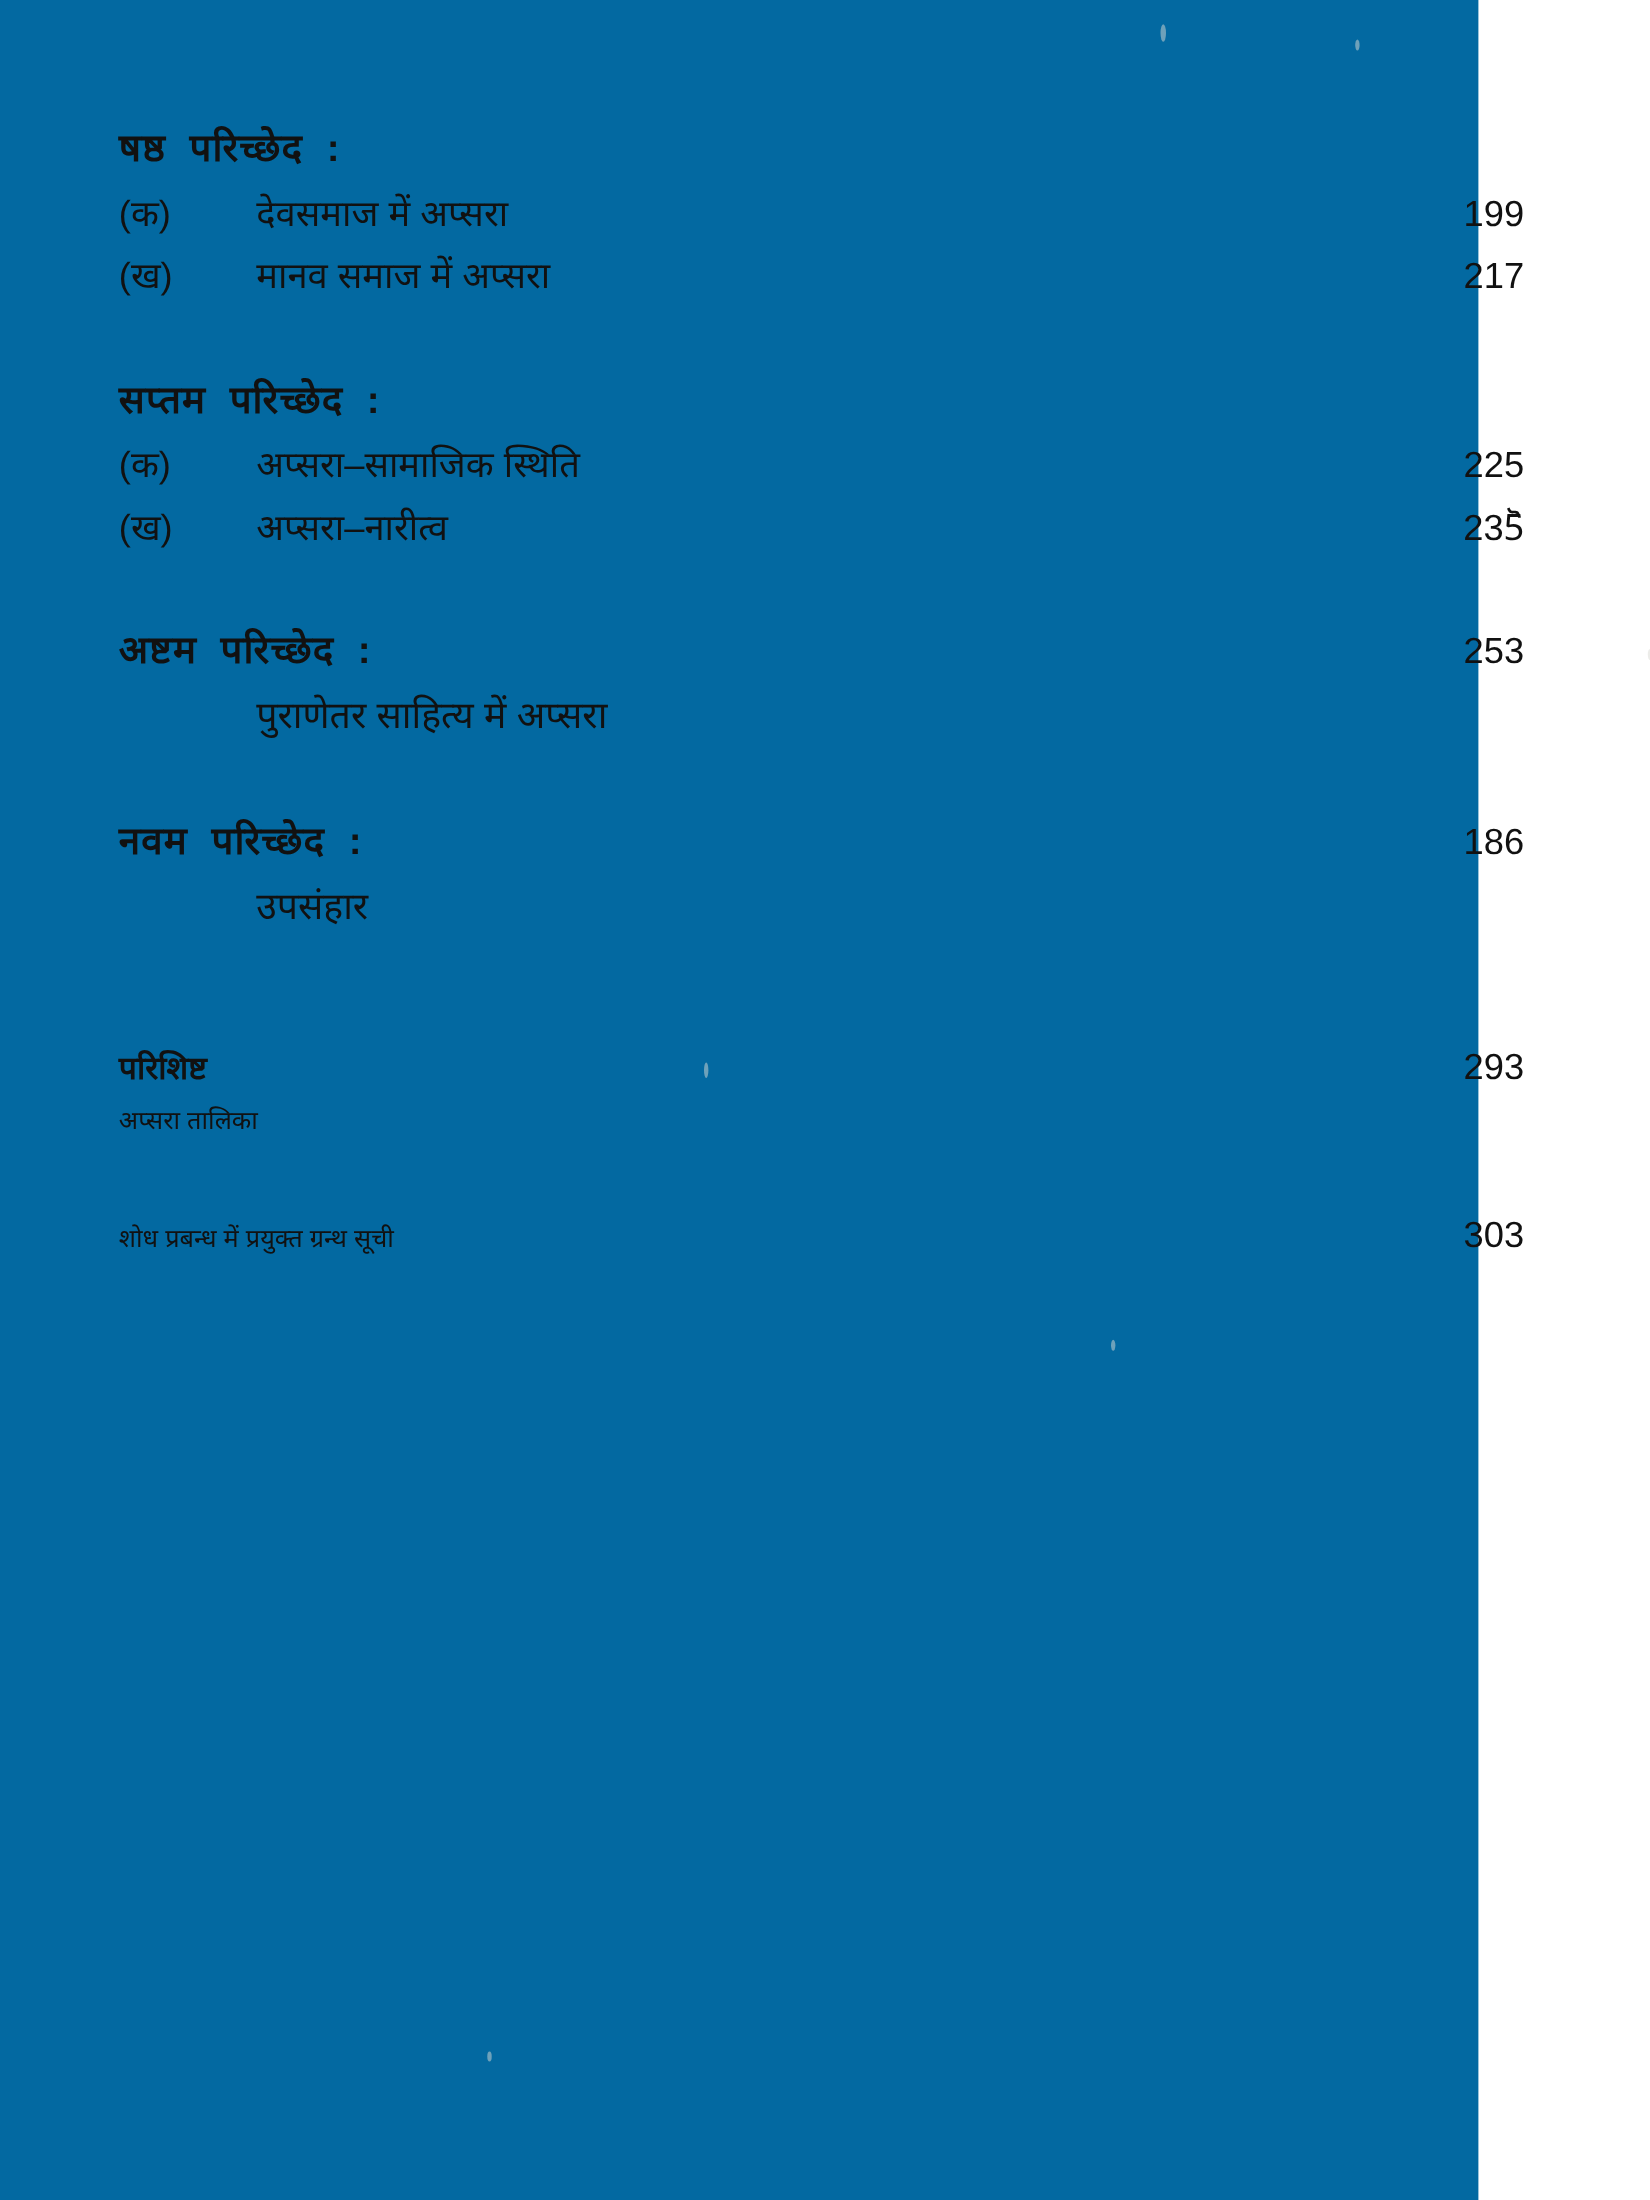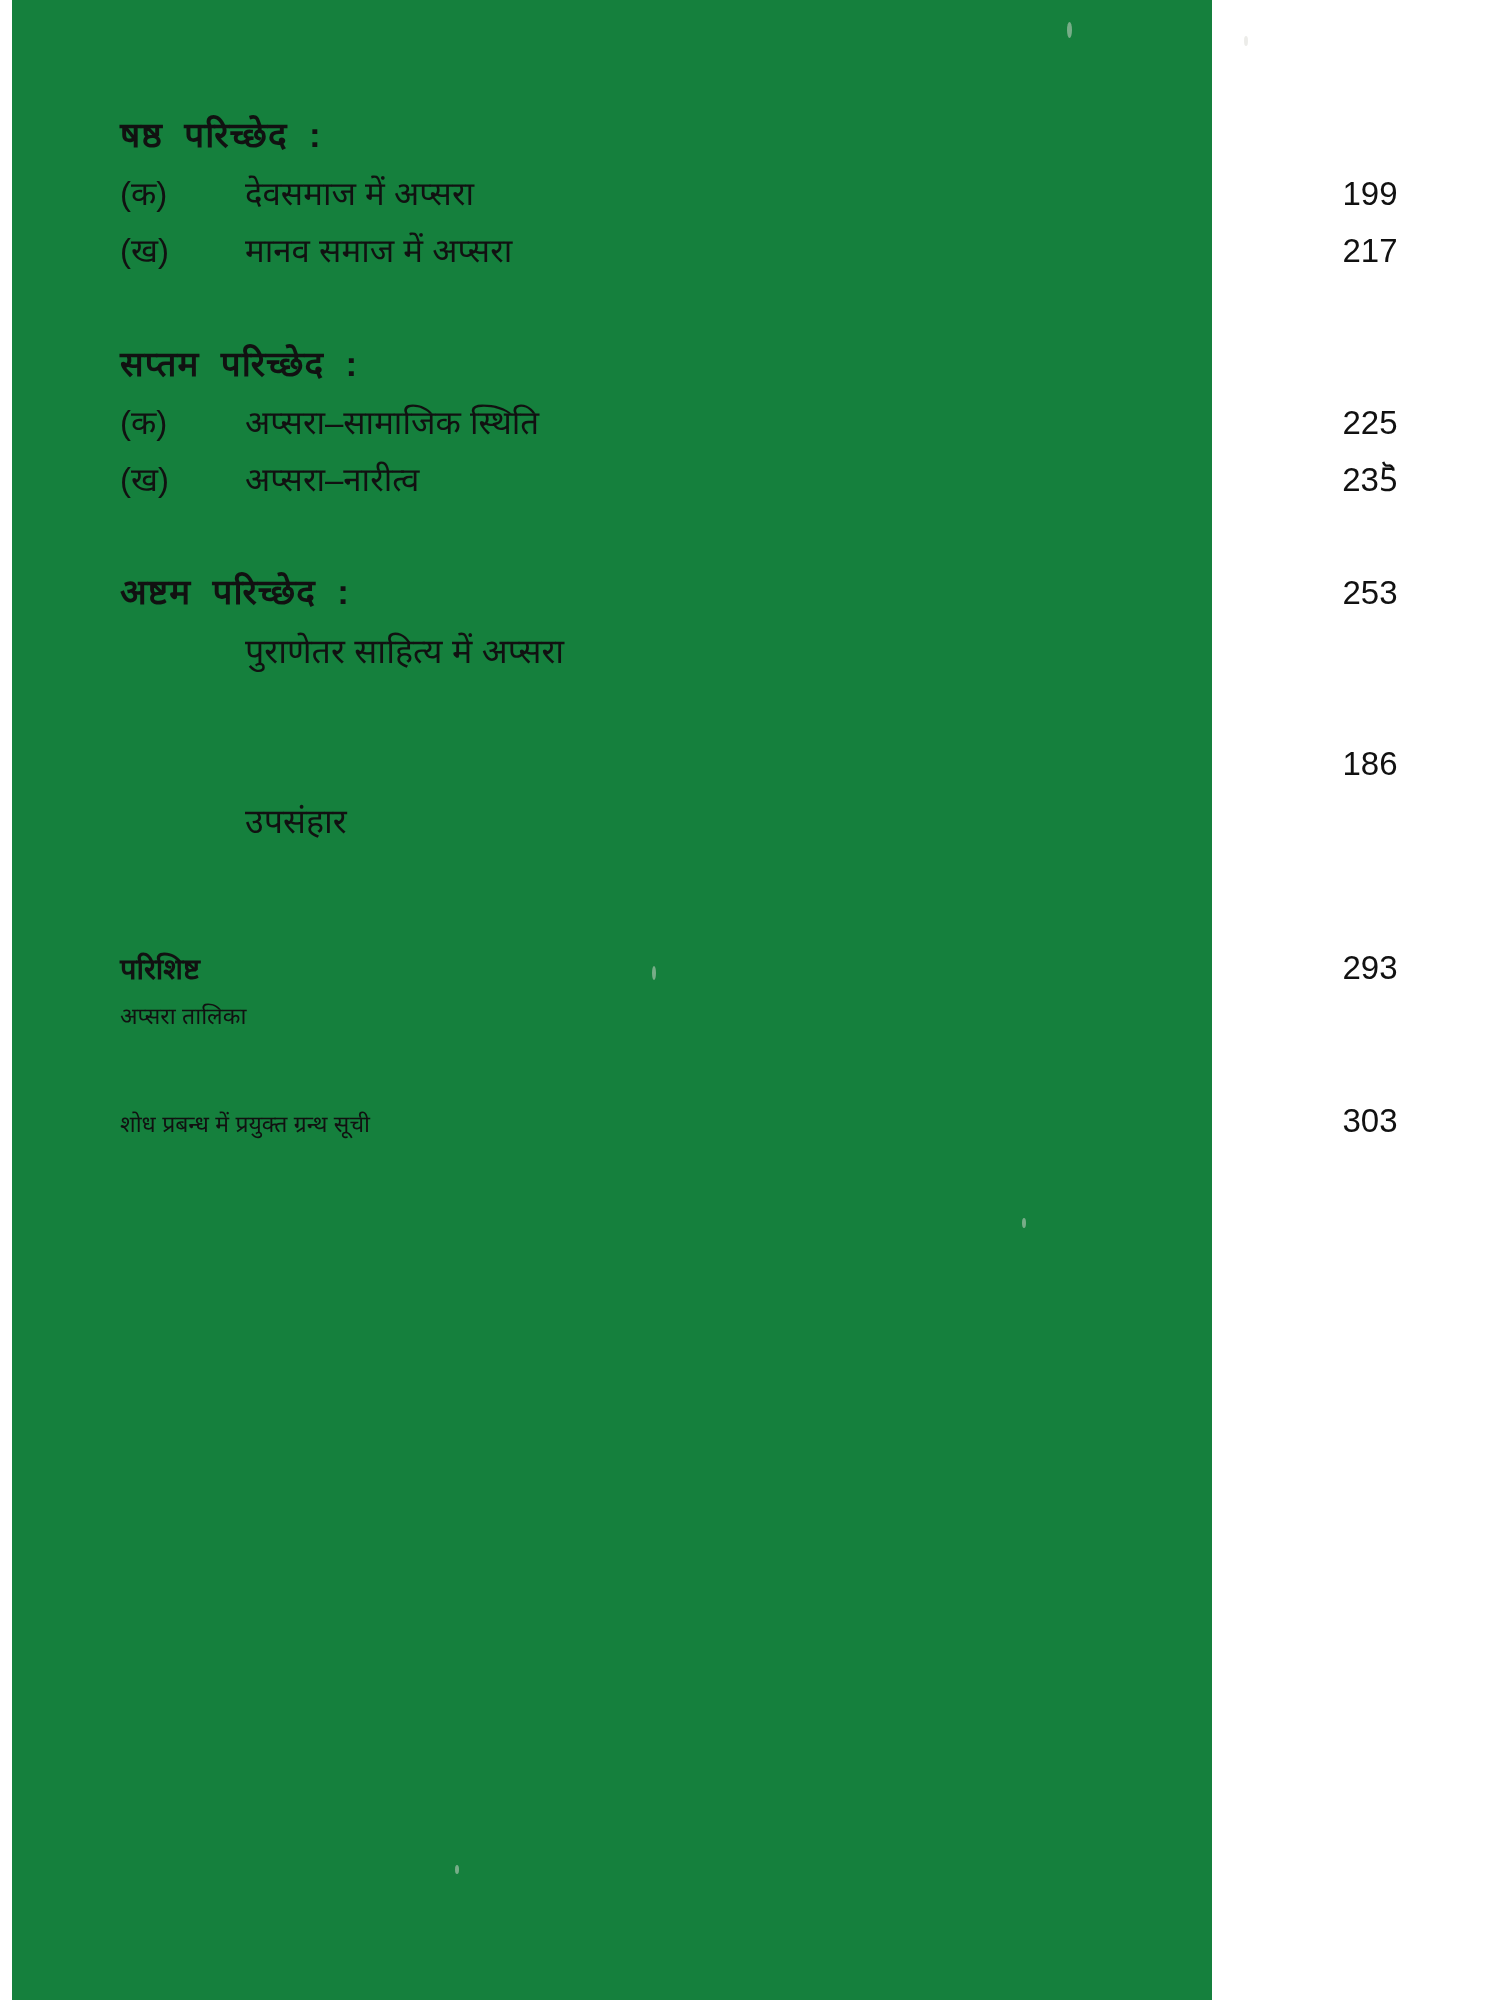--- a/index.html
+++ b/index.html
@@ -10,25 +10,25 @@
   body {
     width: 1500px;
     height: 2000px;
     font-family: "Liberation Serif", serif;
     color: #111111;
     position: relative;
     overflow: hidden;
   }
   .page {
     position: absolute;
-    left: 12px;
+    left: 0;
     top: 0;
-    width: 1200px;
+    width: 1344px;
     height: 2000px;
-    background: #15803d;
+    background: #0369a1;
   }
   .content {
     position: absolute;
     left: 108px;
     top: 108px;
     width: 1300px;
   }
   
   .section {
     margin-bottom: 34px;
@@ -170,20 +170,21 @@
       </div>
       <div class="row sub-row">
         <div class="indent-title">पुराणेतर साहित्य में अप्सरा</div>
       </div>
     </div>
 
     <div class="gap-md"></div>
 
     <div class="section">
       <div class="row">
+        <div class="heading-text">नवम  परिच्छेद  :</div>
         <div class="spacer"></div>
         <div class="page-num">186</div>
       </div>
       <div class="row sub-row">
         <div class="indent-title">उपसंहार</div>
       </div>
     </div>
 
     <div class="gap-md"></div>
 

